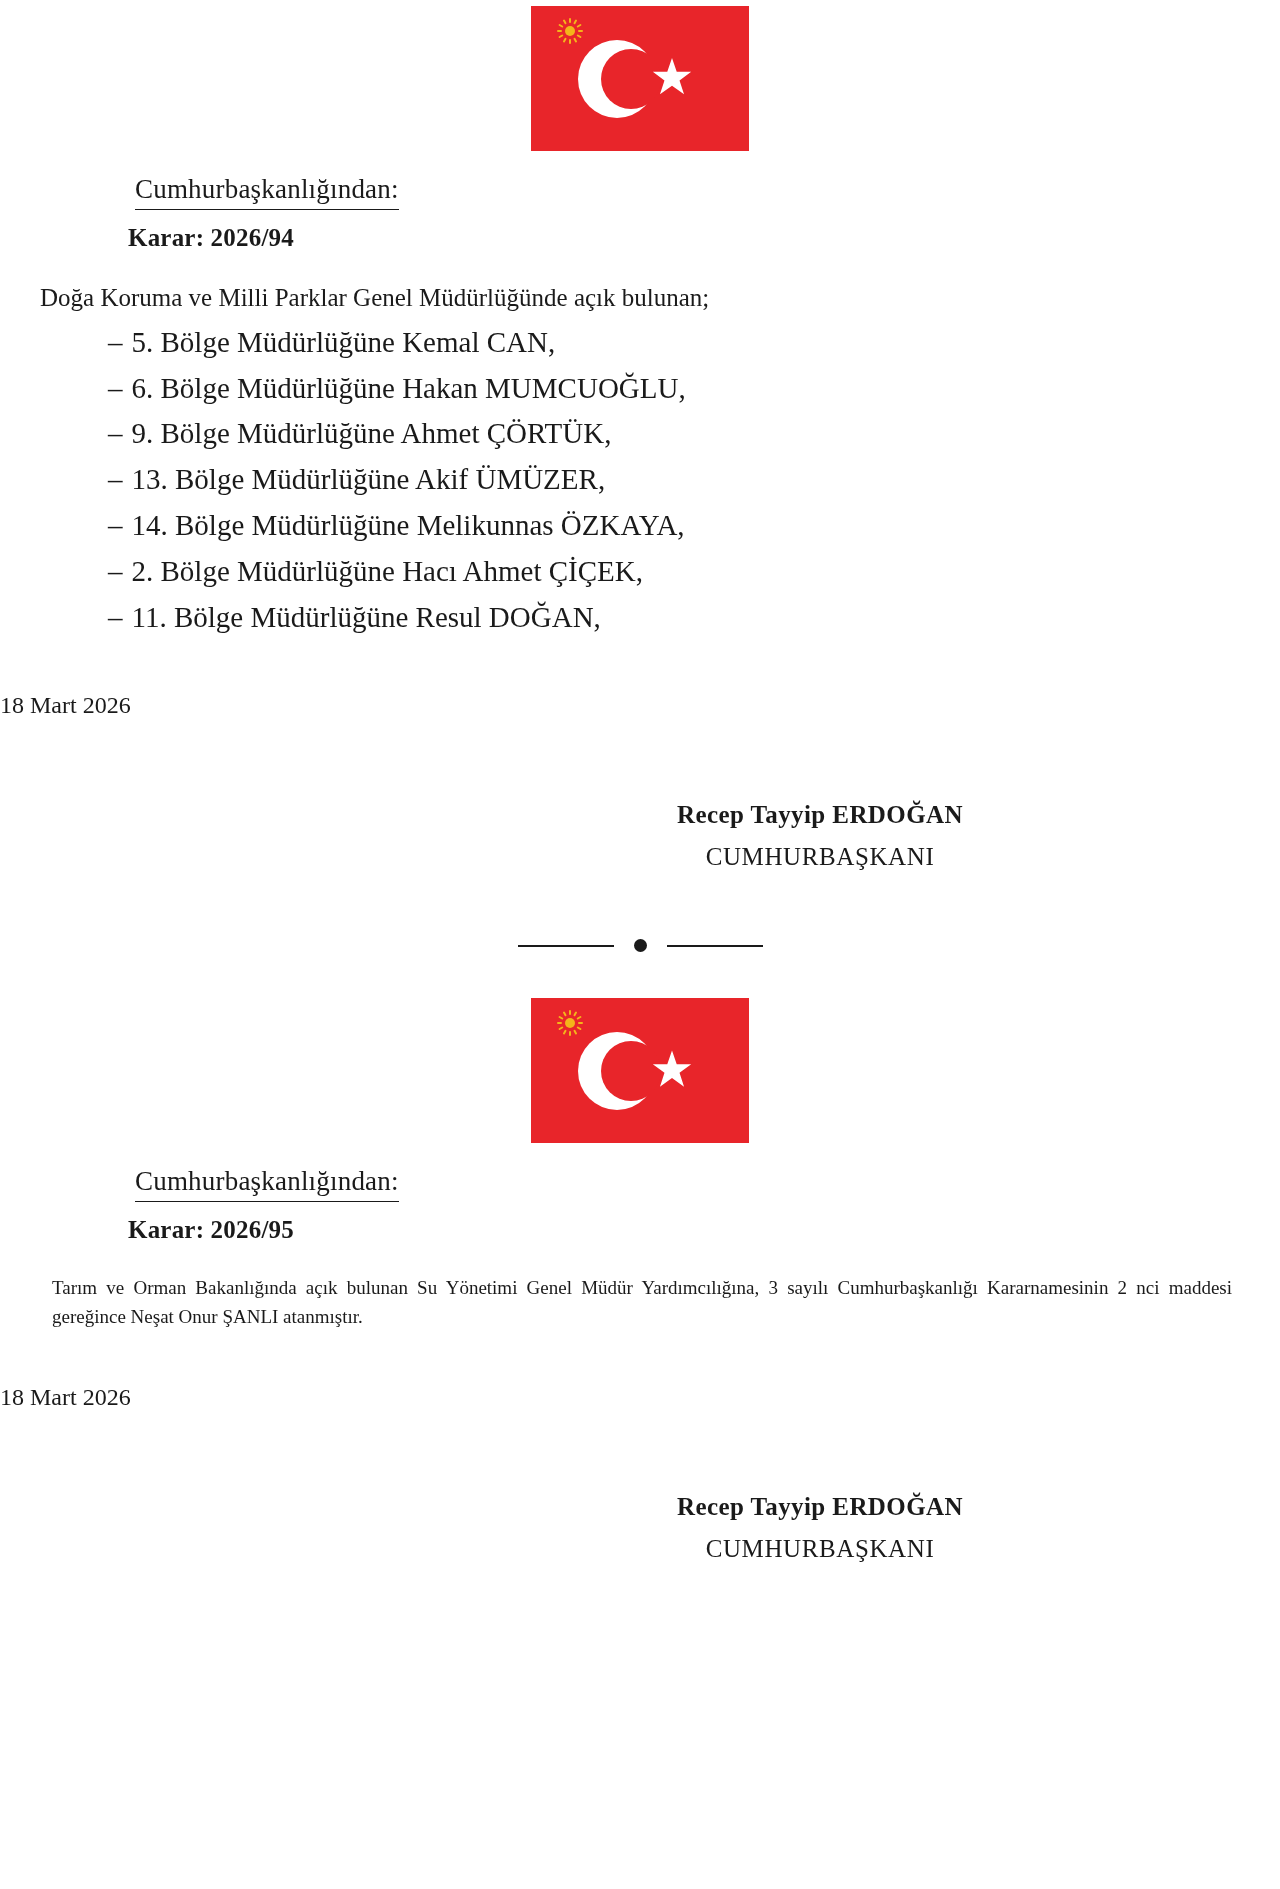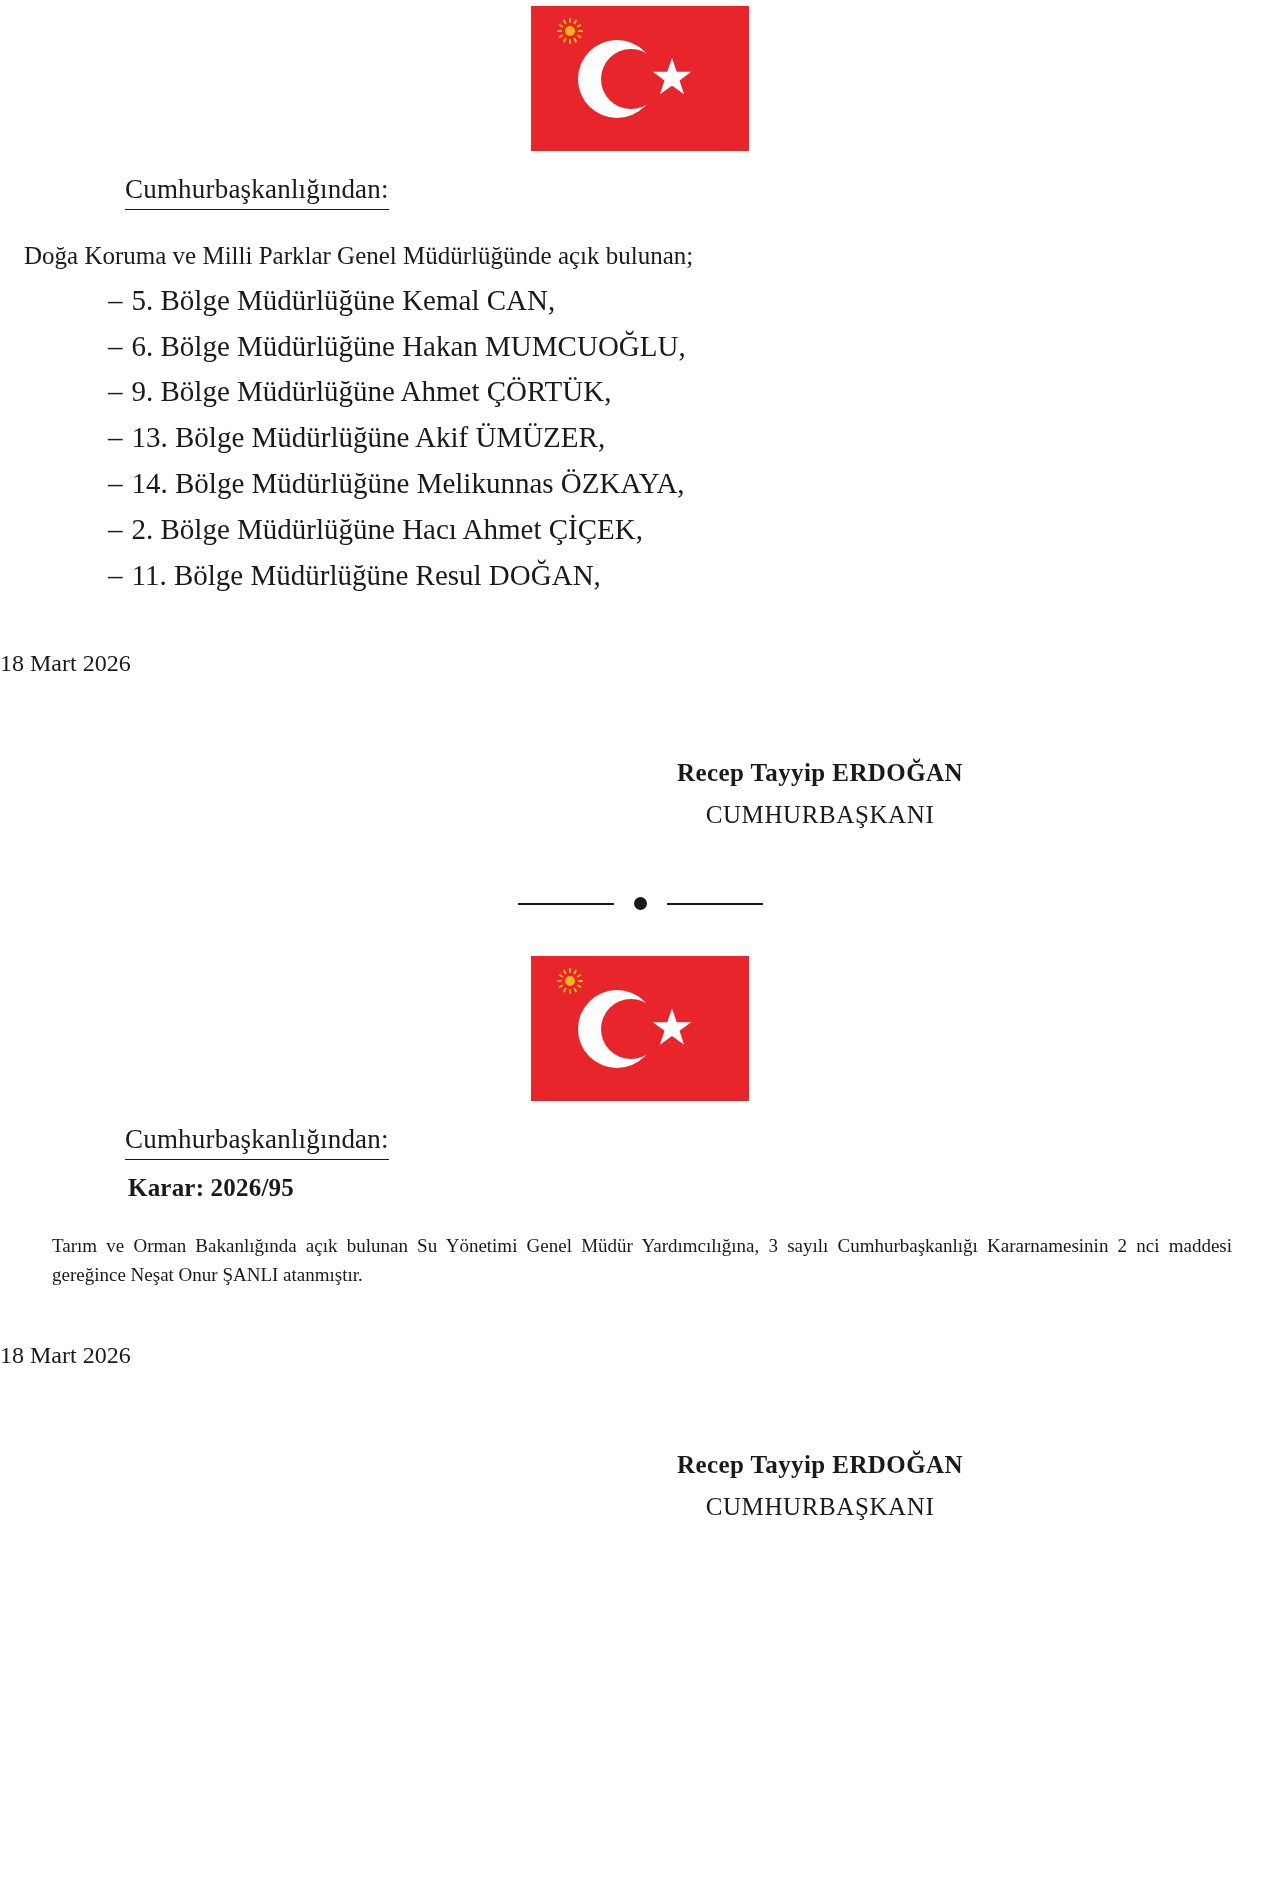--- a/index.html
+++ b/index.html
@@ -117,31 +117,31 @@
 
   .heading {
     margin: 22px 0 0 125px;
     font-size: 27px;
     line-height: 1.25;
     letter-spacing: 0.2px;
     display: inline-block;
     border-bottom: 1.6px solid #1a1a1a;
     padding-bottom: 2px;
   }
-  .heading-row { padding-left: 0; }
+  .heading-row { padding-left: 10px; }
 
   .karar {
     margin: 14px 0 0 128px;
     font-size: 25px;
     font-weight: bold;
     letter-spacing: 0.2px;
   }
 
   .body-intro {
-    margin: 30px 64px 0 24px;
+    margin: 30px 64px 0 40px;
     font-size: 25px;
     line-height: 1.28;
     text-indent: 0;
   }
 
   .appointments {
     list-style: none;
     margin: 6px 0 0 0;
     padding: 0;
   }
@@ -235,20 +235,21 @@
         <div class="crescent-outer"></div>
         <div class="crescent-inner"></div>
         <div class="star"></div>
       </div>
     </div>
 
     <div class="heading-row">
       <div class="heading">Cumhurbaşkanlığından:</div>
     </div>
 
+    <div class="karar">Karar: 2026/94</div>
 
     <p class="body-intro">Doğa Koruma ve Milli Parklar Genel Müdürlüğünde açık bulunan;</p>
 
     <ul class="appointments">
       <li><span class="dash">–</span><span>5. Bölge Müdürlüğüne Kemal CAN,</span></li>
       <li><span class="dash">–</span><span>6. Bölge Müdürlüğüne Hakan MUMCUOĞLU,</span></li>
       <li><span class="dash">–</span><span>9. Bölge Müdürlüğüne Ahmet ÇÖRTÜK,</span></li>
       <li><span class="dash">–</span><span>13. Bölge Müdürlüğüne Akif ÜMÜZER,</span></li>
       <li><span class="dash">–</span><span>14. Bölge Müdürlüğüne Melikunnas ÖZKAYA,</span></li>
       <li><span class="dash">–</span><span>2. Bölge Müdürlüğüne Hacı Ahmet ÇİÇEK,</span></li>

